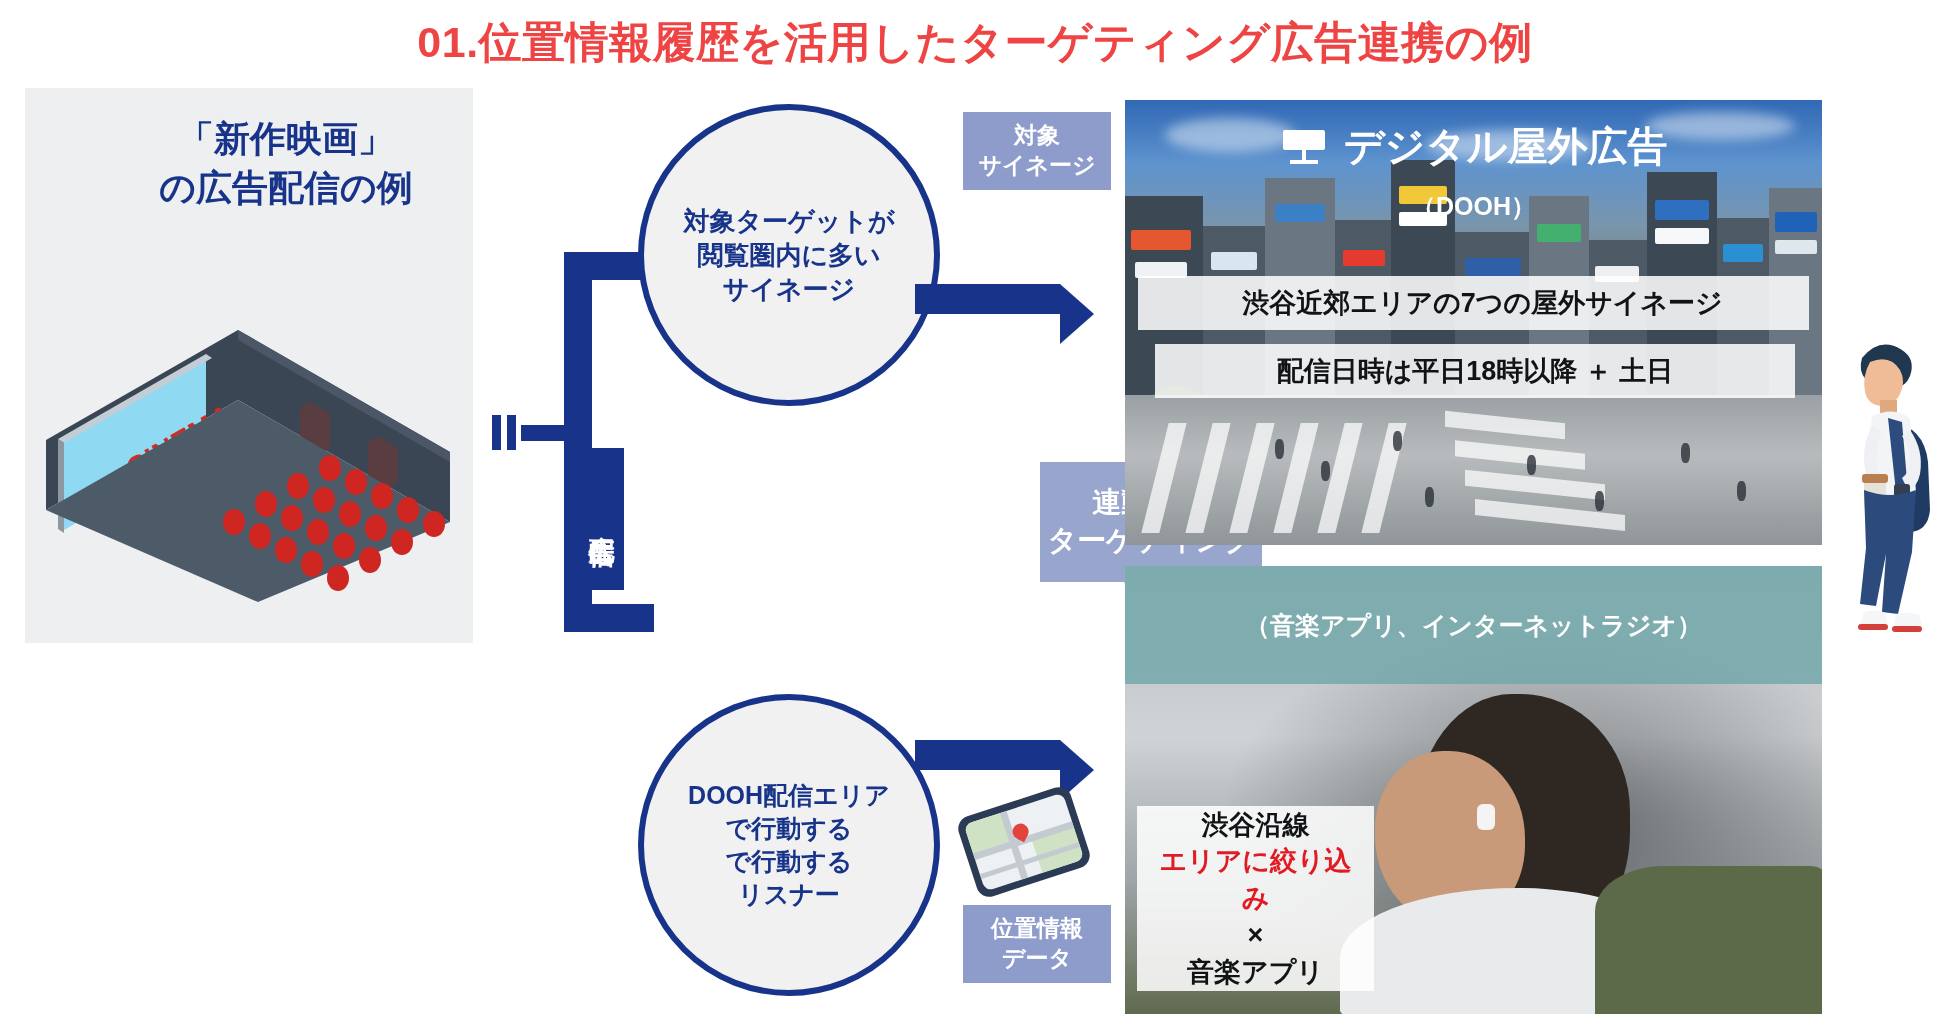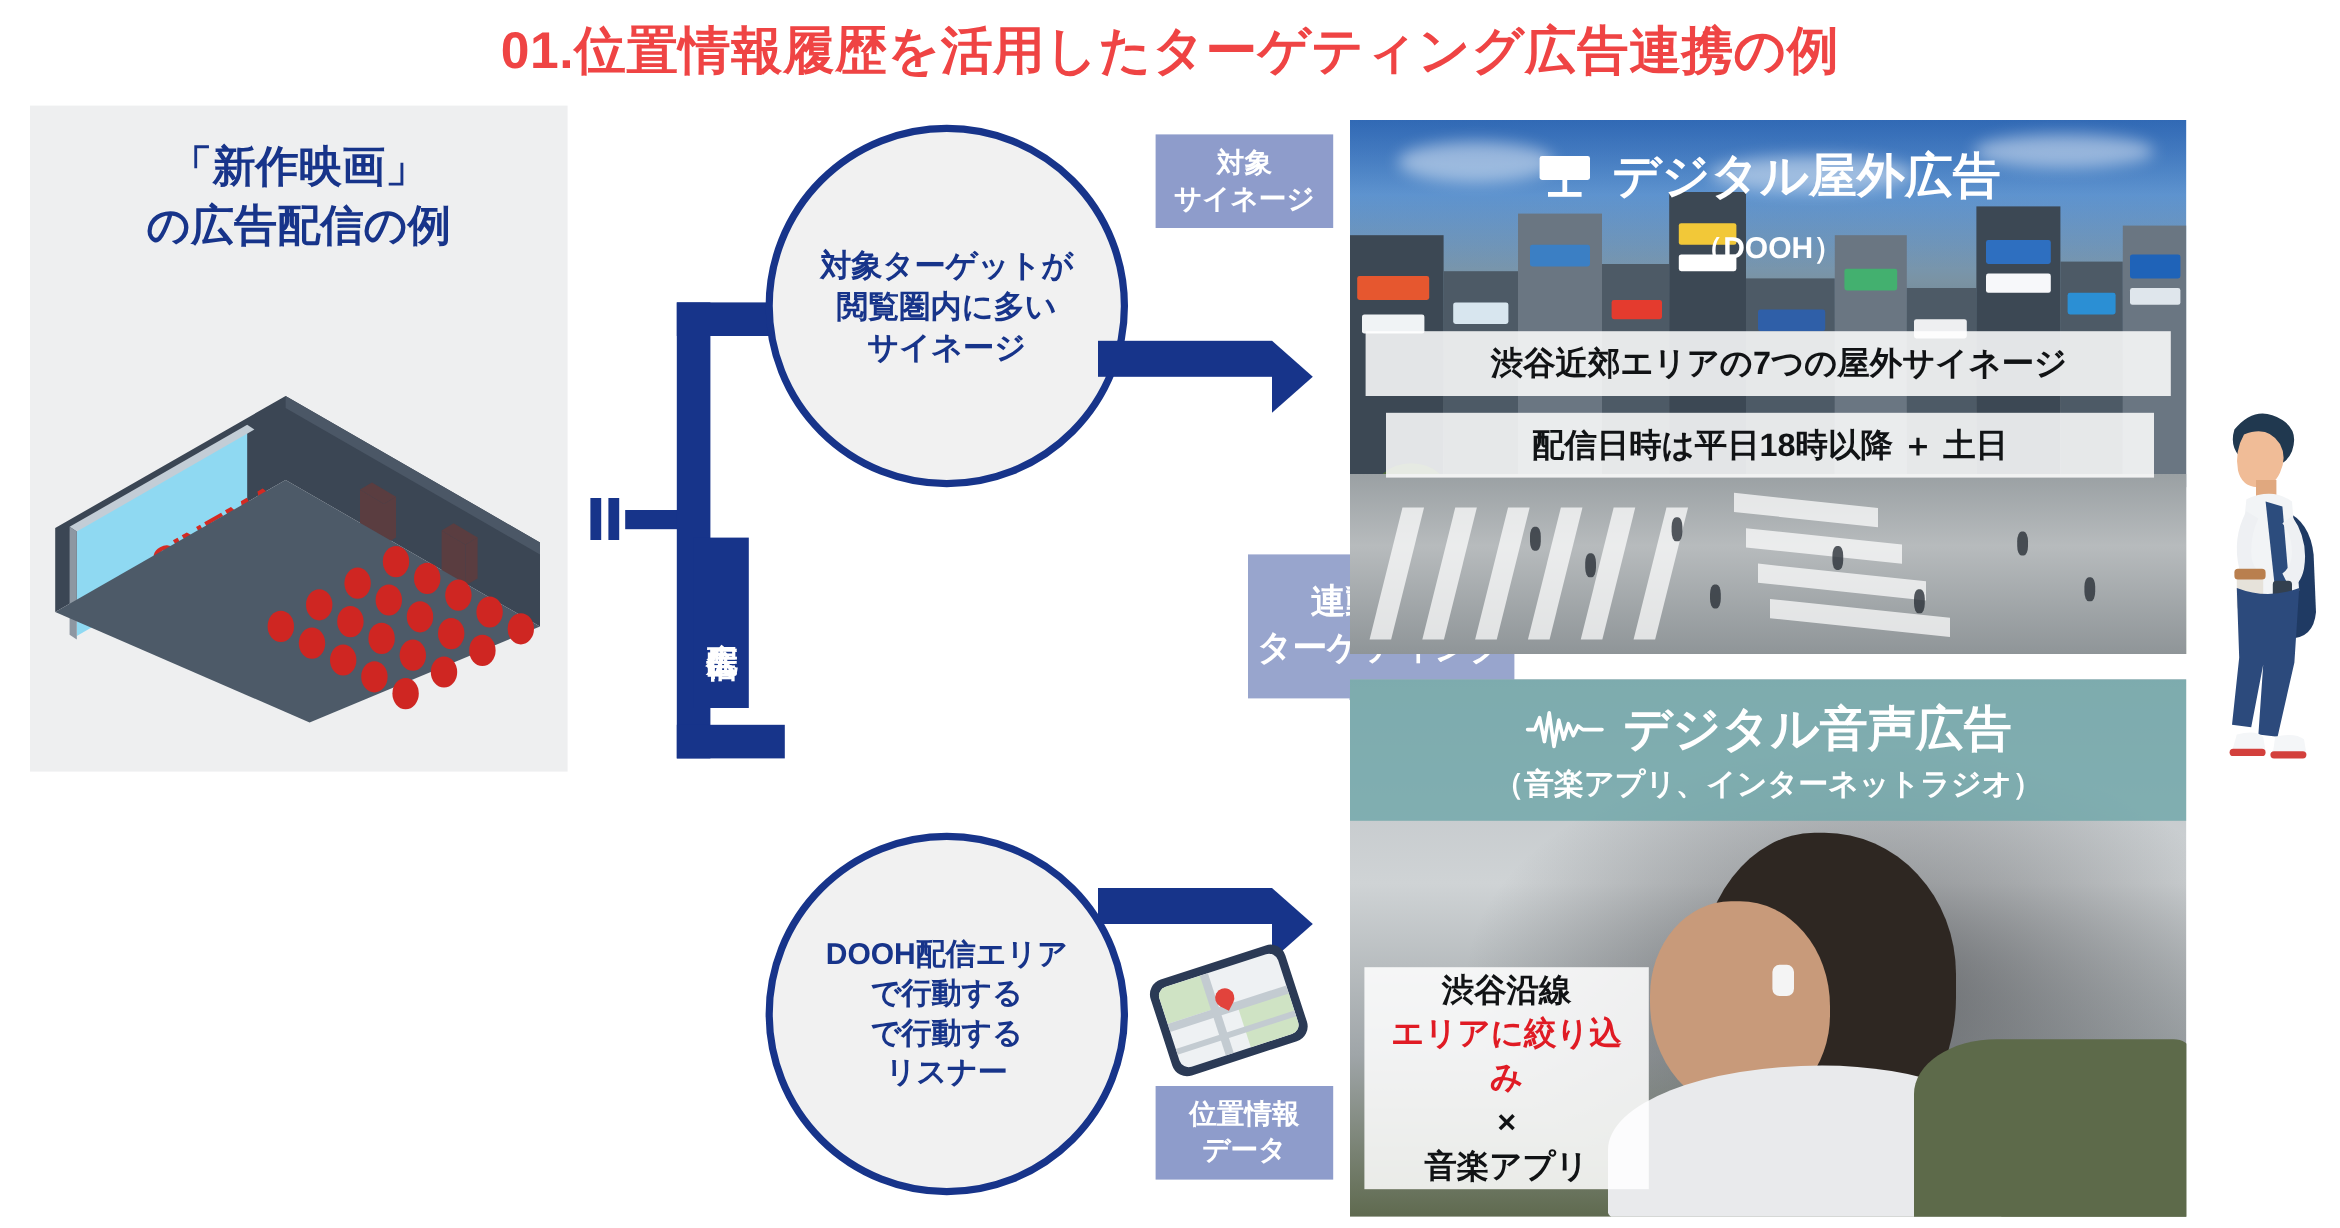--- a/index.html
+++ b/index.html
@@ -18,21 +18,21 @@
     color:#ef4444;letter-spacing:.5px;white-space:nowrap;
   }
 
   
   .left-panel{
     position:absolute;left:25px;top:88px;width:448px;height:555px;
     background:#eeeff0;
   }
   .left-heading{
     position:absolute;left:25px;top:115px;width:448px;
-    text-align:center;color:#17348a;font-weight:bold;font-size:36px;line-height:1.35;
+    text-align:center;color:#17348a;font-weight:bold;font-size:36px;line-height:1.35;padding-left:37px;
   }
   .cinema{position:absolute;left:38px;top:290px;width:420px;height:320px;}
   .flow-v{position:absolute;left:564px;top:252px;width:28px;height:380px;background:#17348a;}
   .flow-h-top{position:absolute;left:564px;top:252px;width:90px;height:28px;background:#17348a;}
   .flow-h-bot{position:absolute;left:564px;top:604px;width:90px;height:28px;background:#17348a;}
   .tick1{position:absolute;left:492px;top:415px;width:9px;height:35px;background:#17348a;}
   .tick2{position:absolute;left:507px;top:415px;width:9px;height:35px;background:#17348a;}
   .stub-h{position:absolute;left:521px;top:425px;width:46px;height:16px;background:#17348a;}
 
   
@@ -399,26 +399,20 @@
   <div class="panel panel-audio">
     <div class="photo-audio">
       <div class="head-shape"></div>
       <div class="face-shape"></div>
       <div class="earbud"></div>
       <div class="hoodie"></div>
       <div class="jacket"></div>
     </div>
 
     <div class="panel-header audio">
-      <div class="hdr-row">
-        <svg width="66" height="34" viewBox="0 0 66 34">
-          <path d="M2 17 H8 L12 7 L16 27 L20 3 L24 31 L28 9 L32 25 L36 12 L40 22 L44 14 L48 17 H64" stroke="#ffffff" stroke-width="3" fill="none" stroke-linecap="round" stroke-linejoin="round"></path>
-        </svg>
-        <span>デジタル音声広告</span>
-      </div>
       <div class="panel-sub audio">（音楽アプリ、インターネットラジオ）</div>
     </div>
 
     <div class="info-box info-audio-1">
       <div>
         <div>渋谷沿線</div>
         <div class="hl-red">エリアに絞り込み</div>
         <div>×</div>
         <div>音楽アプリ</div>
       </div>

